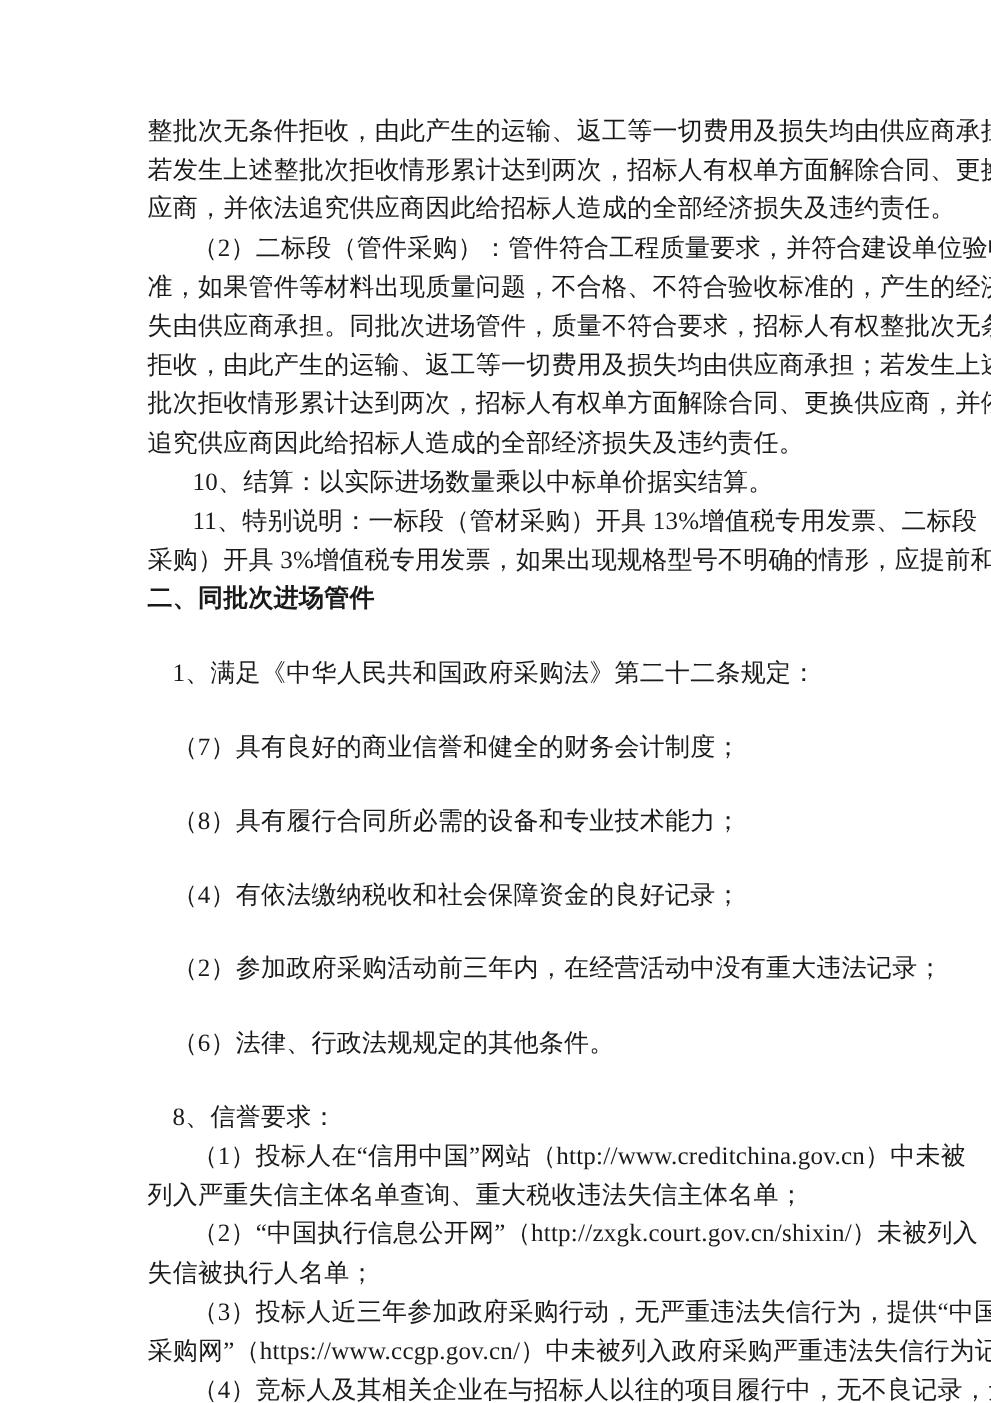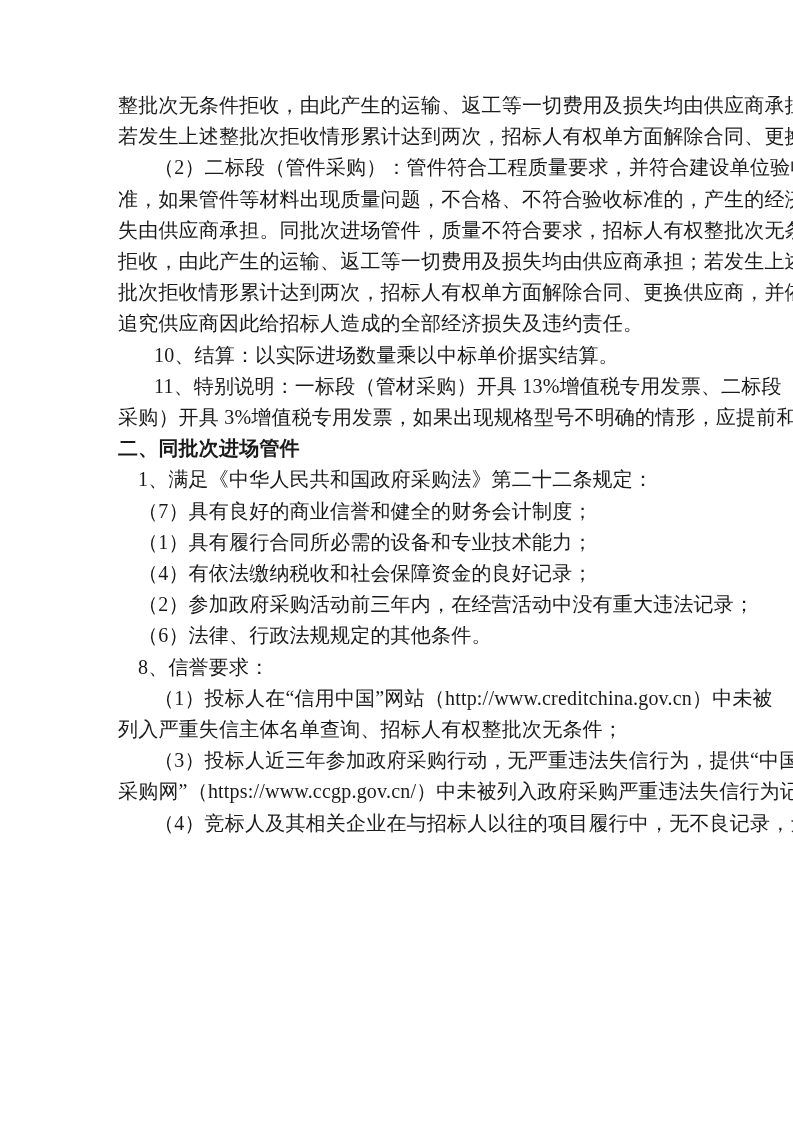--- a/index.html
+++ b/index.html
@@ -26,31 +26,32 @@
     font-size: 20px;
     line-height: 31.2px;
     white-space: pre;        
     letter-spacing: 0.2px;
   }
   .block.heading .line {
     font-weight: bold;
   }
   
   .block.indent-2 .line.first { text-indent: 36px; }
-  .block.indent-1 .line.first { text-indent: 20px; }
+  .block.indent-1 .line.first { text-indent: 20px; margin-top: 28px; }
   .block.indent-0 .line.first { text-indent: 0; }
 </style>
 </head>
 <body>
 
 <div class="page">
   <div class="doc">
       <div class="block body indent-0">
         <div class="line first">整批次无条件拒收，由此产生的运输、返工等一切费用及损失均由供应商承担；</div>
         <div class="line">若发生上述整批次拒收情形累计达到两次，招标人有权单方面解除合同、更换供</div>
+        <div class="line">应商，并依法追究供应商因此给招标人造成的全部经济损失及违约责任。</div>
       </div>
       <div class="block body indent-2">
         <div class="line first">（2）二标段（管件采购）：管件符合工程质量要求，并符合建设单位验收标</div>
         <div class="line">准，如果管件等材料出现质量问题，不合格、不符合验收标准的，产生的经济损</div>
         <div class="line">失由供应商承担。同批次进场管件，质量不符合要求，招标人有权整批次无条件</div>
         <div class="line">拒收，由此产生的运输、返工等一切费用及损失均由供应商承担；若发生上述整</div>
         <div class="line">批次拒收情形累计达到两次，招标人有权单方面解除合同、更换供应商，并依法</div>
         <div class="line">追究供应商因此给招标人造成的全部经济损失及违约责任。</div>
       </div>
       <div class="block body indent-2">
@@ -63,39 +64,41 @@
       <div class="block heading indent-0">
         <div class="line first">二、同批次进场管件</div>
       </div>
       <div class="block body indent-1">
         <div class="line first">1、满足《中华人民共和国政府采购法》第二十二条规定：</div>
       </div>
       <div class="block body indent-1">
         <div class="line first">（7）具有良好的商业信誉和健全的财务会计制度；</div>
       </div>
       <div class="block body indent-1">
-        <div class="line first">（1）具有履行合同所必需的设备和专业技术能力；</div>
+        <div class="line first">（8）具有履行合同所必需的设备和专业技术能力；</div>
       </div>
       <div class="block body indent-1">
         <div class="line first">（4）有依法缴纳税收和社会保障资金的良好记录；</div>
       </div>
       <div class="block body indent-1">
         <div class="line first">（2）参加政府采购活动前三年内，在经营活动中没有重大违法记录；</div>
       </div>
       <div class="block body indent-1">
         <div class="line first">（6）法律、行政法规规定的其他条件。</div>
       </div>
       <div class="block body indent-1">
         <div class="line first">8、信誉要求：</div>
       </div>
       <div class="block body indent-2">
         <div class="line first">（1）投标人在“信用中国”网站（http://www.creditchina.gov.cn）中未被</div>
-        <div class="line">列入严重失信主体名单查询、招标人有权整批次无条件；</div>
+        <div class="line">列入严重失信主体名单查询、重大税收违法失信主体名单；</div>
       </div>
       <div class="block body indent-2">
+        <div class="line first">（2）“中国执行信息公开网”（http://zxgk.court.gov.cn/shixin/）未被列入</div>
+        <div class="line">失信被执行人名单；</div>
       </div>
       <div class="block body indent-2">
         <div class="line first">（3）投标人近三年参加政府采购行动，无严重违法失信行为，提供“中国政府</div>
         <div class="line">采购网”（https://www.ccgp.gov.cn/）中未被列入政府采购严重违法失信行为记录</div>
       </div>
       <div class="block body indent-2">
         <div class="line first">（4）竞标人及其相关企业在与招标人以往的项目履行中，无不良记录，无违约</div>
       </div>
     </div>
 </div>

